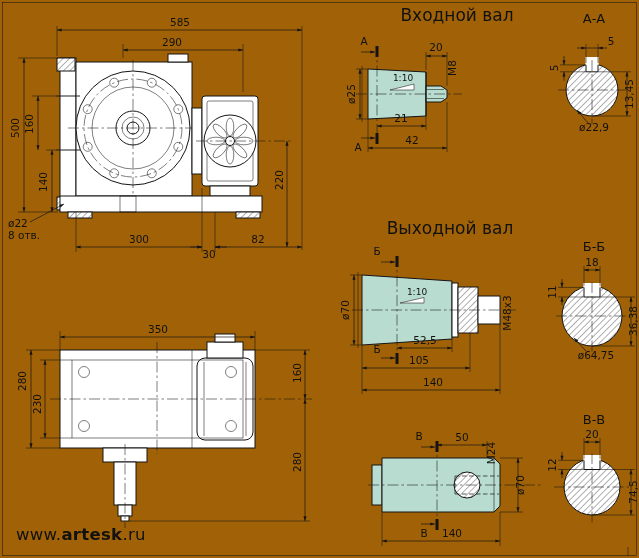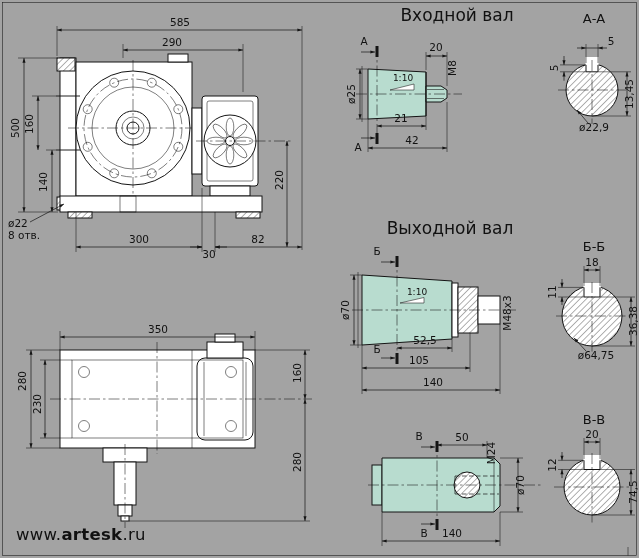--- a/index.html
+++ b/index.html
@@ -1,16 +1,16 @@
 <!DOCTYPE html>
 <html><head>
 <meta charset="utf-8">
 <style>
   html,body{margin:0;padding:0;background:#fff;}
-  .stage{width:639px;height:558px;position:relative;background:#a3a3a3;}
+  .stage{width:639px;height:558px;position:relative;background:#a16207;}
   svg text{font-family:"DejaVu Sans","Liberation Sans",sans-serif;font-size:10.5px;fill:#111;}
   text.big{font-size:17px;}
   text.sec{font-size:13px;}
   text.sm{font-size:9px;}
   text.wm{font-size:16.5px;letter-spacing:.3px;}
   tspan.b{font-weight:bold;}
   .mid{text-anchor:middle;}
   .st{text-anchor:start;}
   .s{fill:none;stroke:#141414;stroke-width:1;}
   .t{fill:none;stroke:#141414;stroke-width:.55;}

